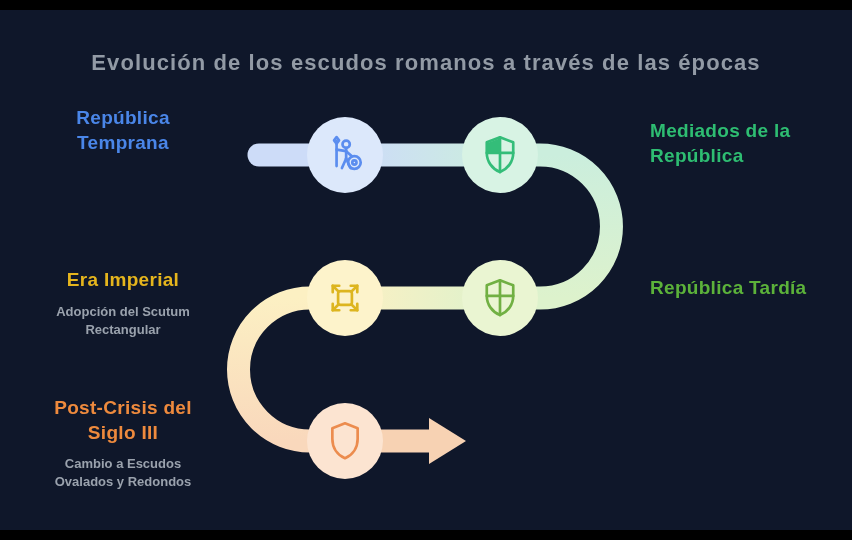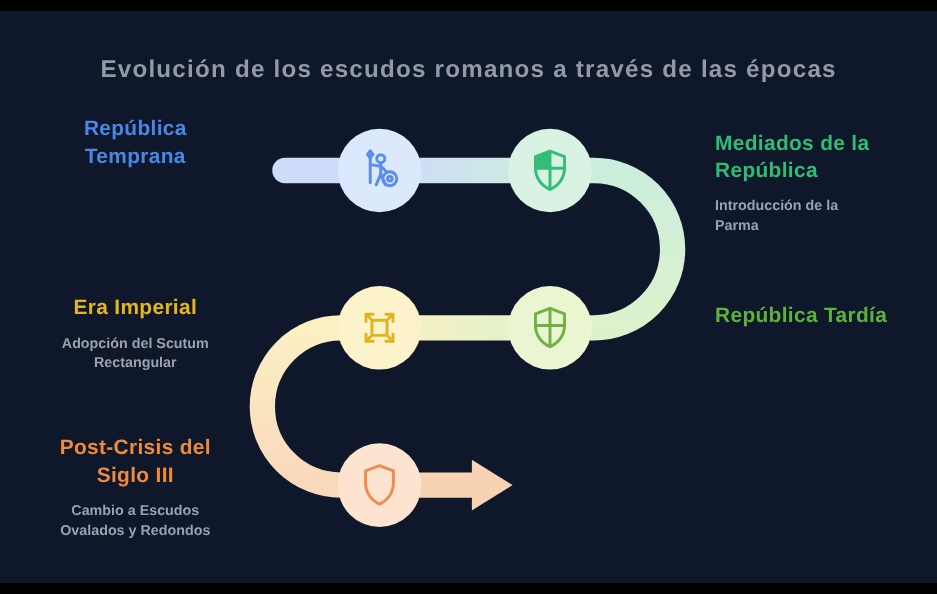--- a/index.html
+++ b/index.html
@@ -147,22 +147,20 @@
   </div>
 
   <div class="label-block left lb-1">
     <div class="heading" style="color: rgb(74, 134, 232);">República
 Temprana</div>
   </div>
 
   <div class="label-block right rb-1">
     <div class="heading" style="color: rgb(46, 189, 114); margin-top: 15px;">Mediados de la
 República</div>
-    <div class="desc">Introducción de la
-Parma</div>
   </div>
 
   <div class="label-block right rb-2">
     <div class="heading" style="color: rgb(92, 178, 58);">República Tardía</div>
   </div>
 
   <div class="label-block left lb-3">
     <div class="heading" style="color: rgb(238, 138, 61);">Post-Crisis del
 Siglo III</div>
     <div class="desc">Cambio a Escudos

